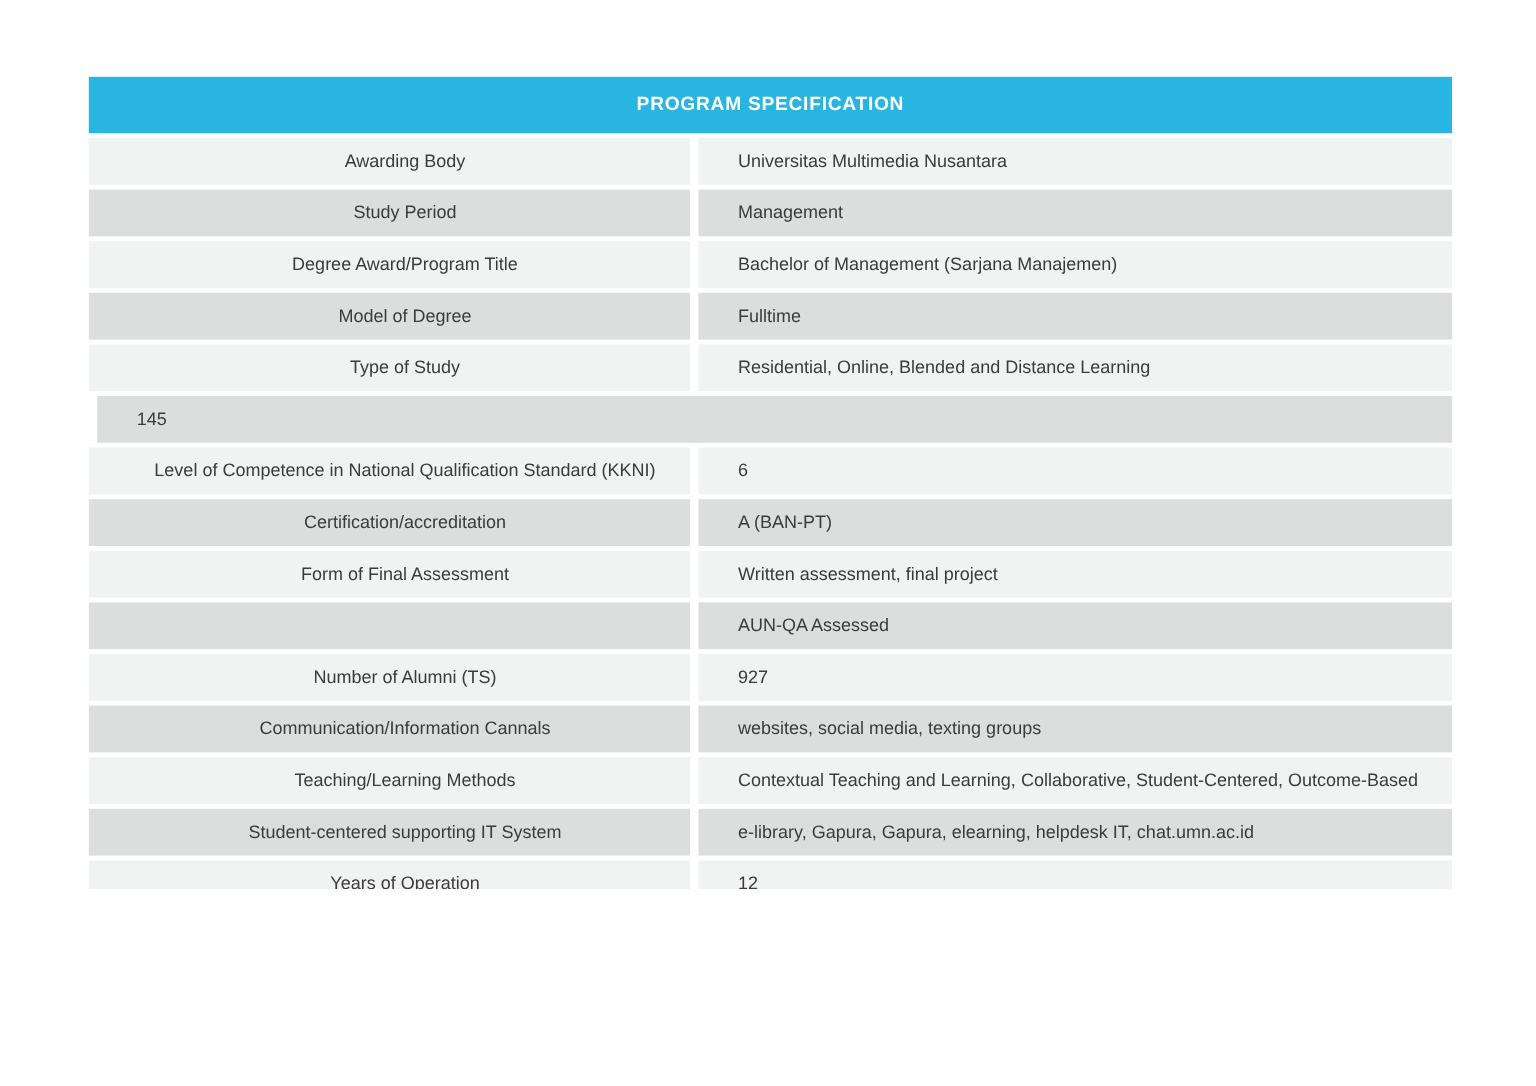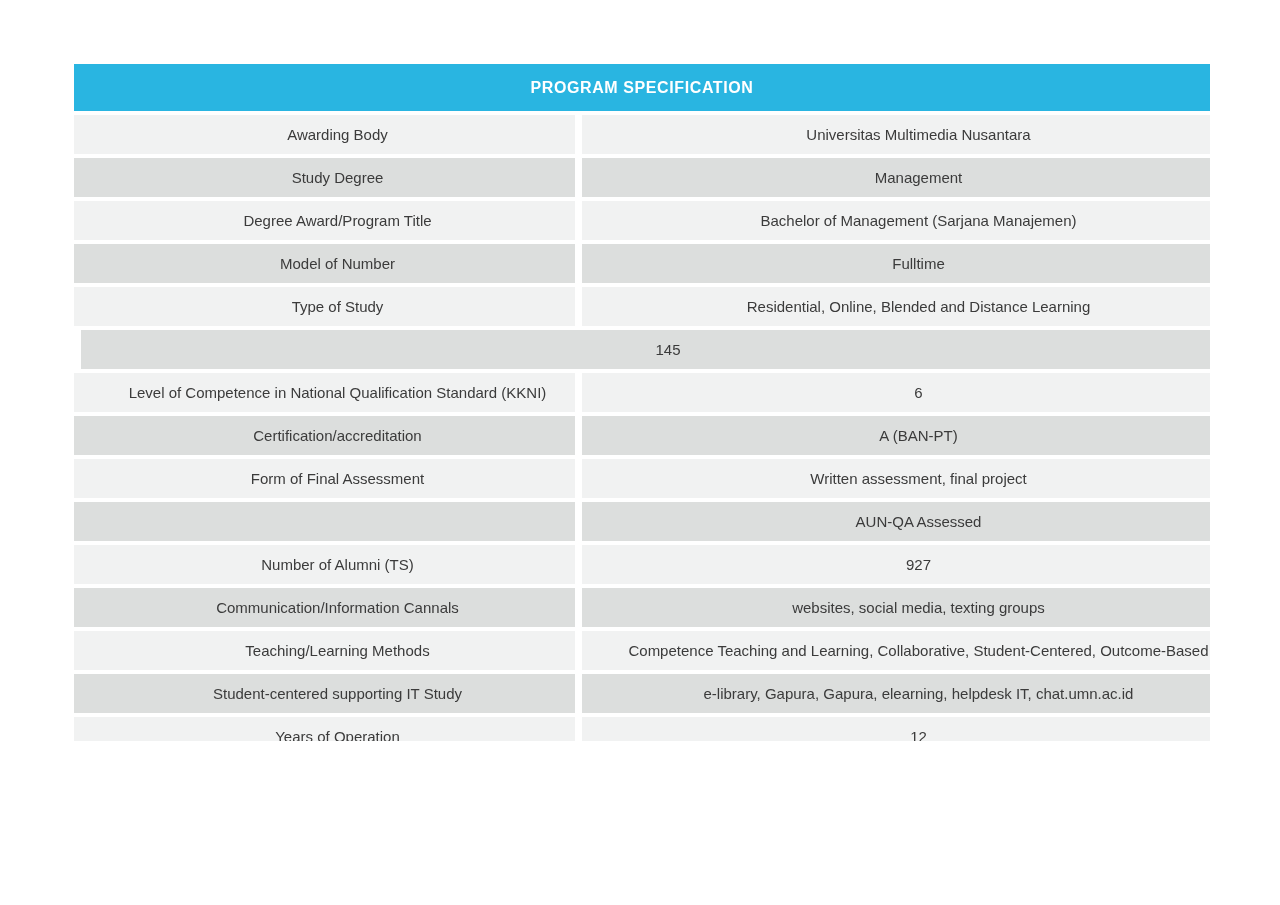--- a/index.html
+++ b/index.html
@@ -60,22 +60,21 @@
     flex: 0 0 auto;
     justify-content: center;
   }
   .spec-row .gap {
     width: 7px;
     flex: 0 0 auto;
     background: var(--page-bg);
   }
   .spec-row .cell.value {
     flex: 1 1 auto;
-    padding-left: 45px;
-    justify-content: center;
+    padding-left: 33px;
   }
   .spec-row:nth-child(odd) .cell { background: var(--row-light); }
   .spec-row:nth-child(even) .cell { background: var(--row-dark); }
 </style>
 </head>
 <body>
 
 <div class="sheet">
   <div class="spec-table">
     <div class="spec-header">
@@ -88,41 +87,41 @@
     </div>
     <div class="gap"></div>
     <div class="cell value">
       <span>Universitas Multimedia Nusantara</span>
     </div>
   </div>
 
 
   <div class="spec-row">
     <div class="cell label">
-      <span>Study Degree</span>
+      <span>Study Period</span>
     </div>
     <div class="gap"></div>
     <div class="cell value">
       <span>Management</span>
     </div>
   </div>
 
   <div class="spec-row">
     <div class="cell label">
       <span>Degree Award/Program Title</span>
     </div>
     <div class="gap"></div>
     <div class="cell value">
       <span>Bachelor of Management (Sarjana Manajemen)</span>
     </div>
   </div>
 
   <div class="spec-row">
     <div class="cell label">
-      <span>Model of Number</span>
+      <span>Model of Degree</span>
     </div>
     <div class="gap"></div>
     <div class="cell value">
       <span>Fulltime</span>
     </div>
   </div>
 
   <div class="spec-row">
     <div class="cell label">
       <span>Type of Study</span>
@@ -200,27 +199,27 @@
       <span>websites, social media, texting groups</span>
     </div>
   </div>
 
   <div class="spec-row">
     <div class="cell label">
       <span>Teaching/Learning Methods</span>
     </div>
     <div class="gap"></div>
     <div class="cell value">
-      <span>Competence Teaching and Learning, Collaborative, Student-Centered, Outcome-Based</span>
-    </div>
-  </div>
-
-  <div class="spec-row">
-    <div class="cell label">
-      <span>Student-centered supporting IT Study</span>
+      <span>Contextual Teaching and Learning, Collaborative, Student-Centered, Outcome-Based</span>
+    </div>
+  </div>
+
+  <div class="spec-row">
+    <div class="cell label">
+      <span>Student-centered supporting IT System</span>
     </div>
     <div class="gap"></div>
     <div class="cell value">
       <span>e-library, Gapura, Gapura, elearning, helpdesk IT, chat.umn.ac.id</span>
     </div>
   </div>
 
   <div class="spec-row">
     <div class="cell label">
       <span>Years of Operation</span>

